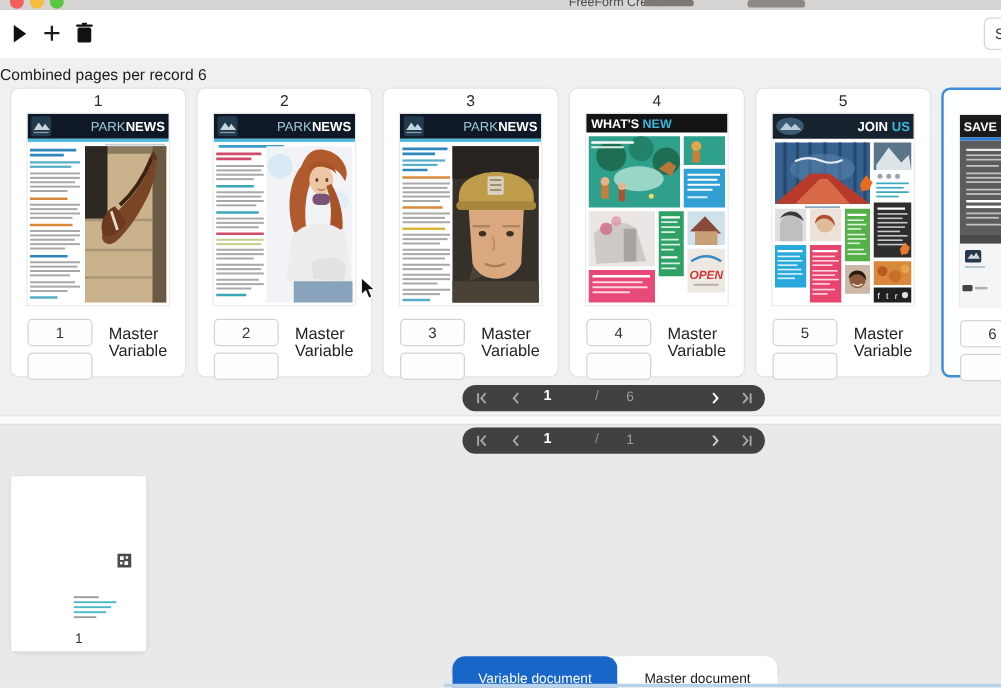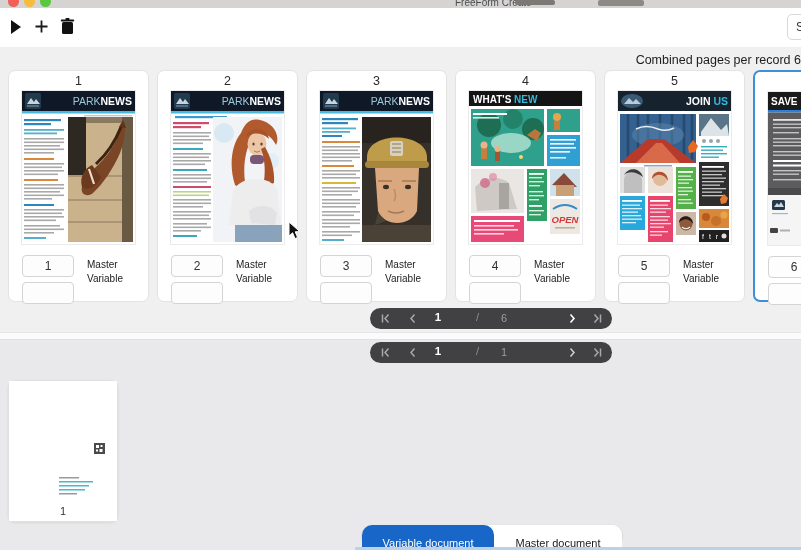--- a/index.html
+++ b/index.html
@@ -19,29 +19,29 @@
   
   .toolbar{position:absolute;left:0;top:8px;width:801px;height:39px;background:#ffffff;border-bottom:1px solid #cfcdcd;}
   .tb-btn{position:absolute;top:10px;width:20px;height:20px;background:none;border:none;padding:0;cursor:pointer;}
   .tb-play{left:6px;}
   .tb-add{left:31px;}
   .tb-del{left:57px;}
   .s-btn{position:absolute;left:787px;top:6px;width:44px;height:26px;background:#fff;border:1px solid #d8d8d8;border-radius:5px;font-size:12px;color:#333;text-align:left;padding-left:8px;}
 
   
   .combined{position:absolute;left:0;top:47px;width:801px;height:285px;background:#f1f0f1;}
-  .sec-header{position:absolute;left:0;top:6px;width:100%;text-align:right;font-size:12.5px;color:#1c1c1c;}
+  .sec-header{position:absolute;left:0;top:6px;width:100%;text-align:left;font-size:12.5px;color:#1c1c1c;}
   .card{position:absolute;top:23px;width:141px;height:232px;background:#fff;border:1px solid #e3e3e3;border-radius:7px;box-sizing:border-box;}
   .card.selected{border:2px solid #3f8fd8;}
   .card-num{position:absolute;left:0;top:3px;width:100%;text-align:center;font-size:12.5px;color:#2a2a2a;}
   .thumb{position:absolute;left:13px;top:20px;width:113px;height:153px;box-shadow:0 0 0 1px rgba(0,0,0,.08);background:#fff;}
   .fld{position:absolute;left:13px;width:52px;height:22px;border:1px solid #d4d4d4;border-radius:4px;background:#fdfdfd;text-align:center;font-size:12px;color:#333;box-sizing:border-box;font-family:inherit;}
   .fld.m{top:184px;}
   .fld.v{top:211px;}
-  .lbl{position:absolute;left:78px;font-size:10px;color:#222;}
+  .lbl{position:absolute;left:78px;font-size:13px;color:#222;}
   .lbl.m{top:188px;}
   .lbl.v{top:202px;}
 
   
   .pagebar{position:absolute;width:242px;height:21px;background:#414143;border-radius:11px;}
   .pg-btn{position:absolute;top:5px;width:12px;height:11px;color:#a8a8aa;cursor:pointer;}
   .pg-btn svg{display:block;}
   .pg-btn.bright{color:#ffffff;}
   .pg-cur{position:absolute;left:56px;top:3px;width:24px;text-align:center;font-size:11.5px;font-weight:700;color:#ffffff;}
   .pg-sep{position:absolute;left:106px;top:3px;font-size:11px;color:#8f8f92;}

